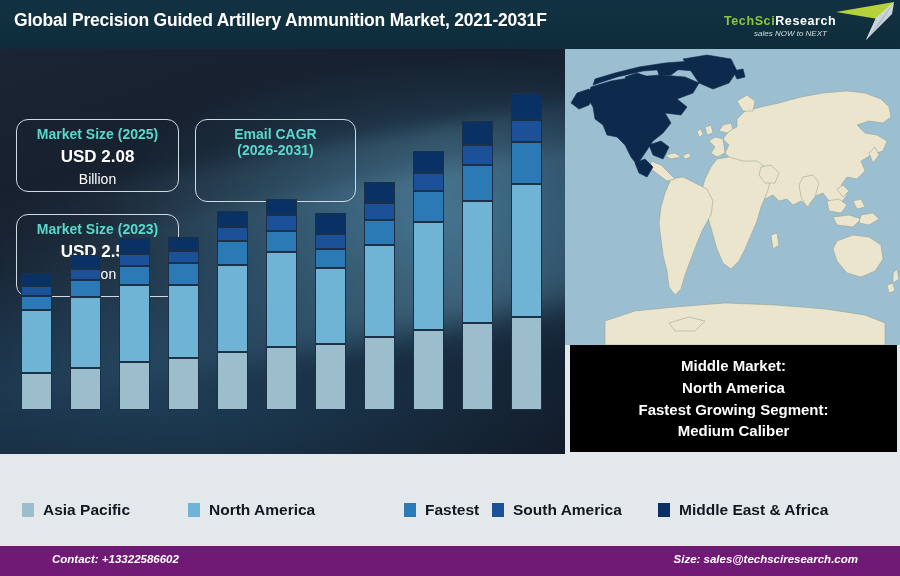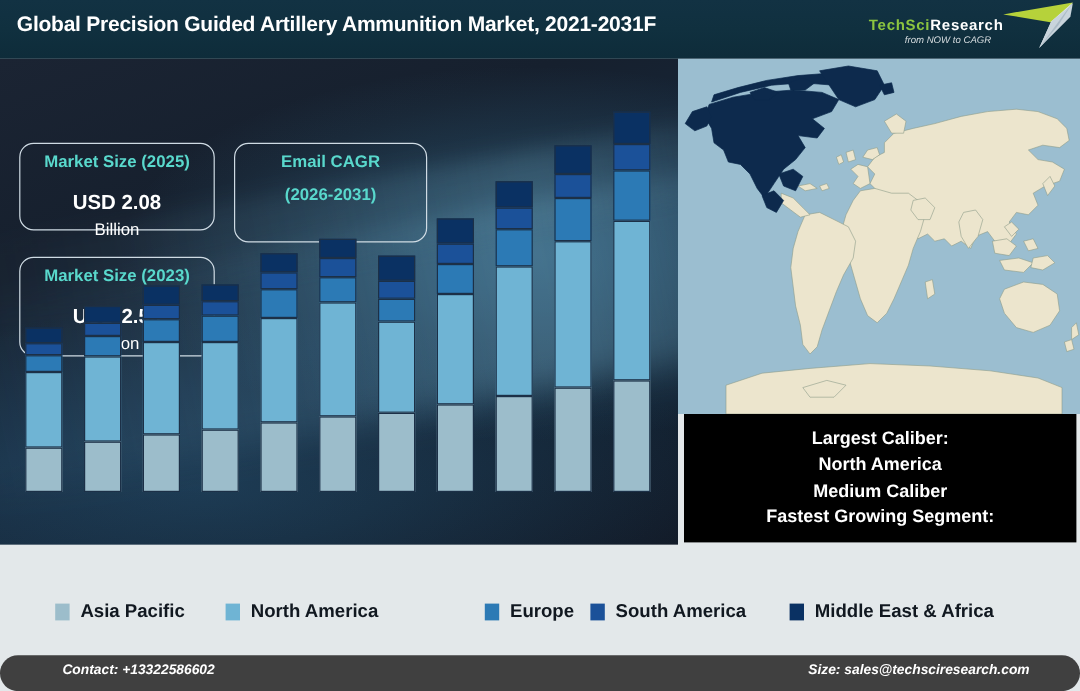--- a/index.html
+++ b/index.html
@@ -66,21 +66,21 @@
     border-radius:12px;
     box-sizing:border-box;
     text-align:center;
     background:transparent;
   }
   .kpi .k-label{
     color:#59d8cc;font-weight:bold;font-size:14px;line-height:1.12;
     margin-top:7px;
   }
   .kpi .k-val{
-    color:#ffffff;font-weight:bold;font-size:17px;line-height:1.2;margin-top:16px;
+    color:#ffffff;font-weight:bold;font-size:17px;line-height:1.2;margin-top:4px;
   }
   .kpi .k-unit{
     color:#ffffff;font-weight:normal;font-size:14px;line-height:1.2;margin-top:4px;
   }
   #kpi-size-2025{left:16px;top:70px;width:163px;height:73px;}
   #kpi-cagr{left:195px;top:70px;width:161px;height:83px;}
   #kpi-cagr .k-val{font-size:20px;margin-top:3px;}
   #kpi-size-2031{left:16px;top:165px;width:163px;height:83px;}
 
   
@@ -124,22 +124,21 @@
   }
   .legend-item{display:flex;align-items:center;}
   .legend-swatch{width:12px;height:14px;display:inline-block;}
   .legend-label{
     margin-left:9px;color:#111820;font-size:15.5px;font-weight:bold;white-space:nowrap;
   }
 
   
   .footer{
     position:absolute;left:0;top:546px;width:900px;height:30px;
-    background:#404040;
-    border-radius:15px;
+    background:#701a75;
   }
   .footer-left{
     position:absolute;left:52px;top:7px;color:#ffffff;font-size:11.5px;
     font-style:italic;font-weight:bold;white-space:nowrap;
   }
   .footer-right{
     position:absolute;right:42px;top:7px;color:#ffffff;font-size:11.5px;
     font-style:italic;font-weight:bold;white-space:nowrap;
   }
 </style>
@@ -153,37 +152,37 @@
     <div class="logo-wrap">
       <svg class="logo-svg" width="180" height="49" viewBox="0 0 180 49">
         <polygon points="178,2 120,12 168,20" fill="#b6d23a"></polygon>
         <polygon points="178,2 168,20 150,40 160,18" fill="#e8eef2"></polygon>
         <polygon points="178,3 160,18 150,40 176,14" fill="#c9d4dc"></polygon>
         <polygon points="178,2 166,21 150,40 172,10" fill="#9fb0bd" opacity="0.7"></polygon>
       </svg>
       <div class="logo-text">
         <span class="t1">TechSci</span><span class="t2">Research</span>
       </div>
-      <div class="logo-tag">from NOW to CAGR</div>
+      <div class="logo-tag">sales NOW to NEXT</div>
     </div>
   </div>
 
   <div class="chart-panel">
     <div class="glow"></div>
     <div class="glow2"></div>
 
     <div class="kpi" id="kpi-size-2025">
       <div class="k-label">Market Size (2025)</div>
       <div class="k-val">USD 2.08</div>
       <div class="k-unit">Billion</div>
     </div>
 
     <div class="kpi" id="kpi-cagr">
       <div class="k-label">Email CAGR</div>
-      <div class="k-label" style="margin-top:12px">(2026-2031)</div>
+      <div class="k-label" style="margin-top:0">(2026-2031)</div>
     </div>
 
     <div class="kpi" id="kpi-size-2031">
       <div class="k-label">Market Size (2023)</div>
       <div class="k-val">USD 2.59</div>
       <div class="k-unit">Billion</div>
     </div>
 
     <div class="plot" id="plot">
         <div class="bar" style="left: 21px;">
@@ -348,38 +347,38 @@
         <path d="M84,96 L96,92 L104,98 L98,110 L88,106 Z"></path>
         <path d="M70,114 L80,110 L88,118 L82,128 L74,124 Z"></path>
         <path d="M60,28 L72,24 L84,28 L76,34 L64,34 Z"></path>
         <path d="M92,20 L104,16 L114,20 L106,26 L94,26 Z"></path>
         <path d="M168,22 L178,20 L180,28 L172,30 Z"></path>
       </g>
     </svg>
   </div>
 
   <div class="info-box">
-    <div class="info-line">Largest Caliber:</div>
+    <div class="info-line">Middle Market:</div>
     <div class="info-line">North America</div>
+    <div class="info-line">Fastest Growing Segment:</div>
     <div class="info-line">Medium Caliber</div>
-    <div class="info-line">Fastest Growing Segment:</div>
   </div>
 
   <div class="legend" id="legend">
-      <div class="legend-item" style="position: absolute; left: 22px; margin-left: 24px;">
+      <div class="legend-item" style="position: absolute; left: 22px;">
         <span class="legend-swatch" style="background: rgb(156, 189, 203);"></span>
         <span class="legend-label">Asia Pacific</span>
       </div>
       <div class="legend-item" style="position: absolute; left: 188px;">
         <span class="legend-swatch" style="background: rgb(111, 180, 212);"></span>
         <span class="legend-label">North America</span>
       </div>
       <div class="legend-item" style="position: absolute; left: 404px;">
         <span class="legend-swatch" style="background: rgb(44, 122, 181);"></span>
-        <span class="legend-label">Europe</span>
+        <span class="legend-label">Fastest</span>
       </div>
       <div class="legend-item" style="position: absolute; left: 492px;">
         <span class="legend-swatch" style="background: rgb(27, 81, 153);"></span>
         <span class="legend-label">South America</span>
       </div>
       <div class="legend-item" style="position: absolute; left: 658px;">
         <span class="legend-swatch" style="background: rgb(10, 49, 99);"></span>
         <span class="legend-label">Middle East &amp; Africa</span>
       </div>
     </div>

